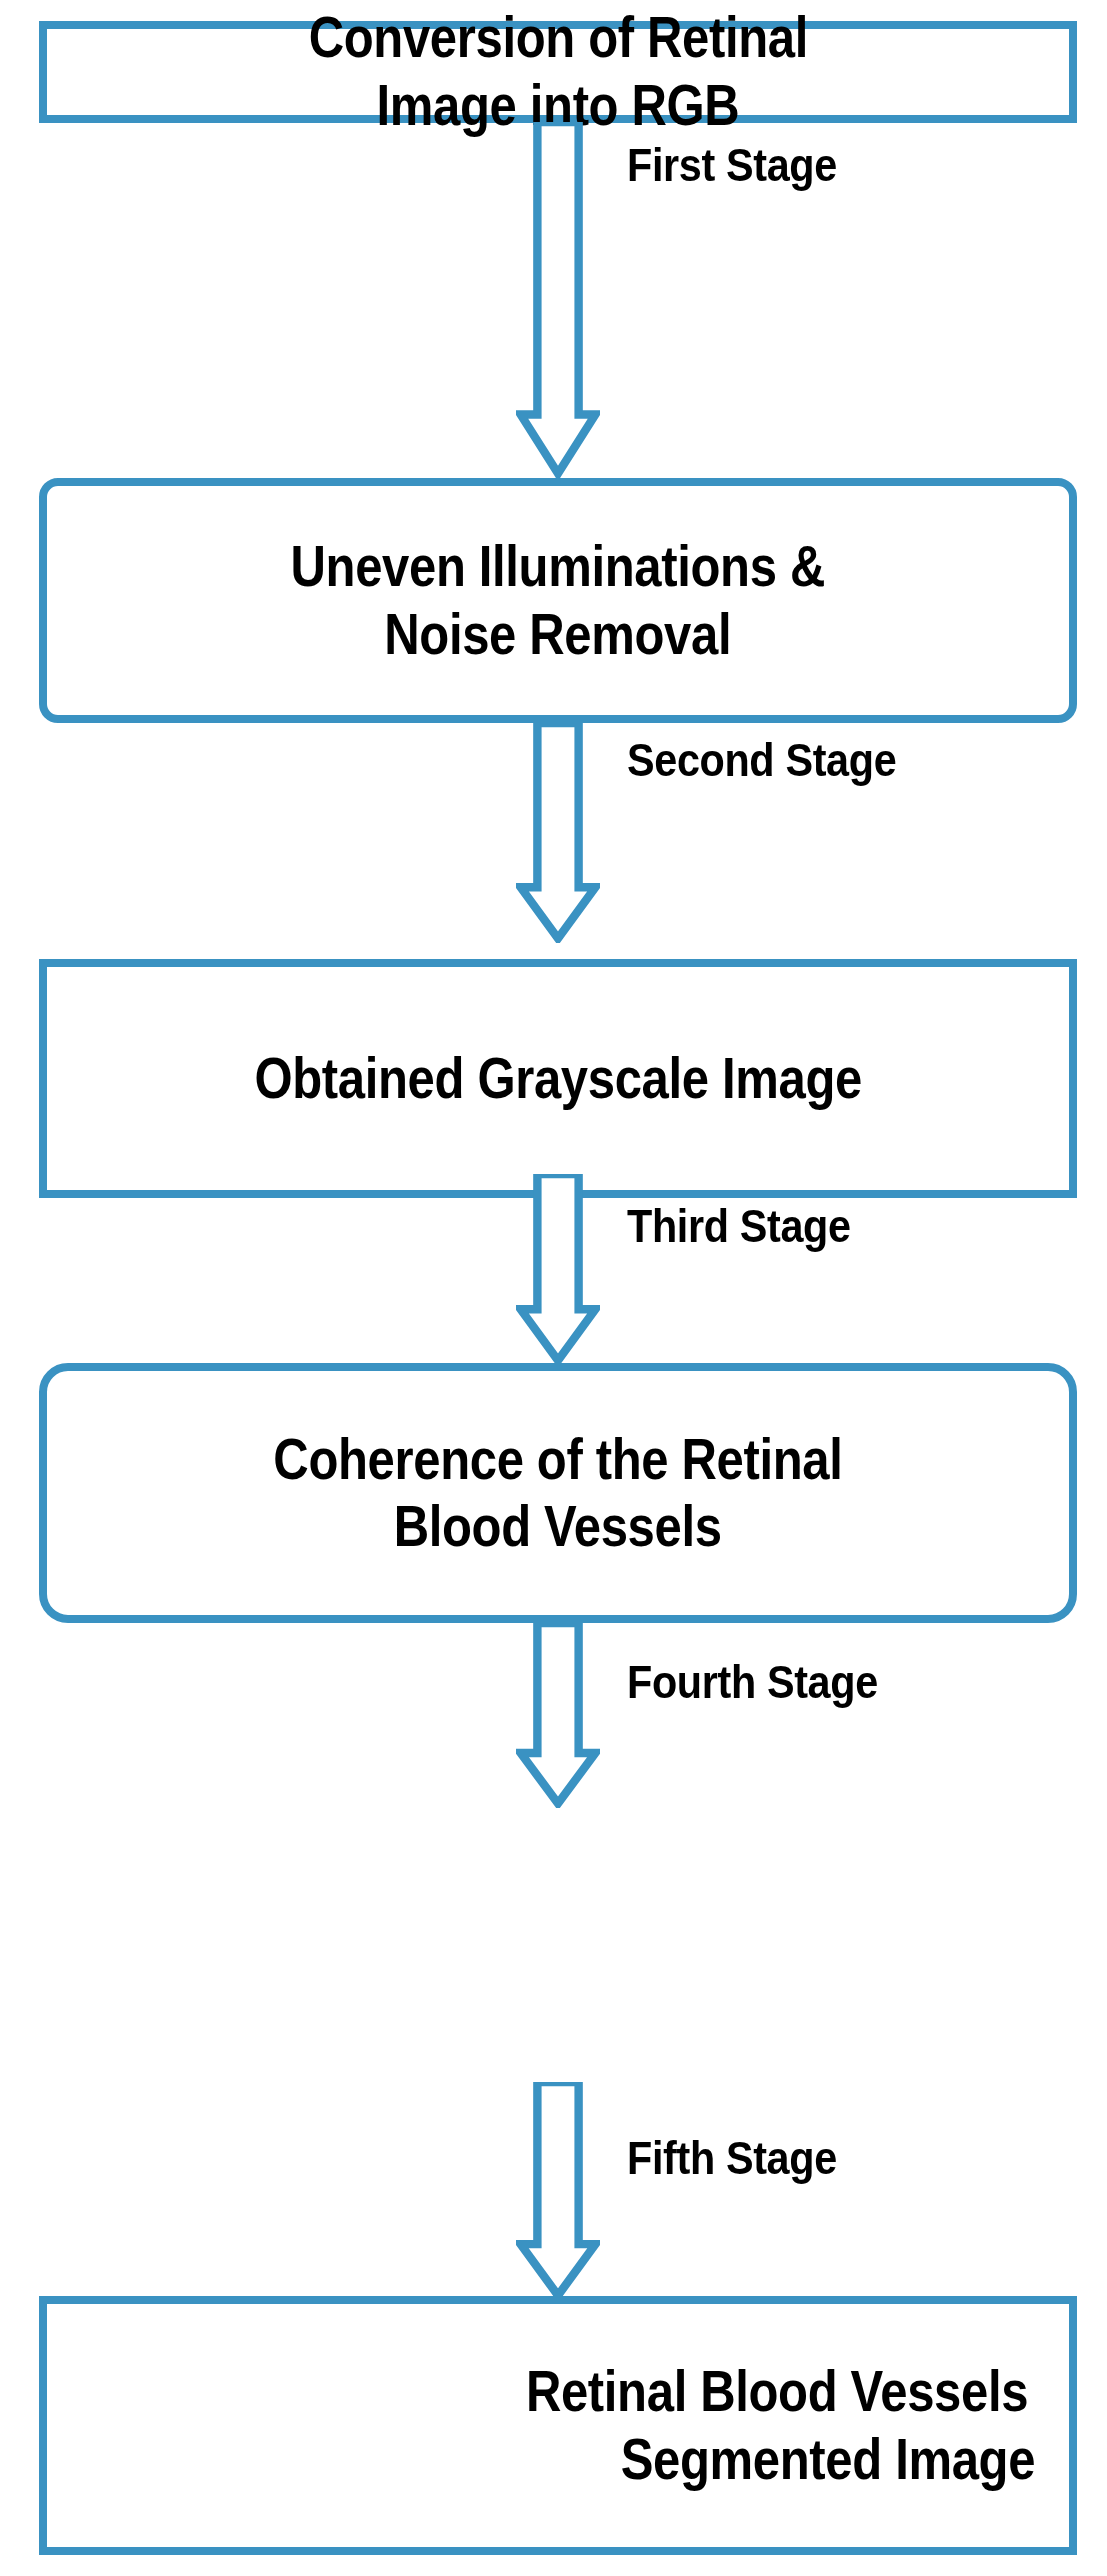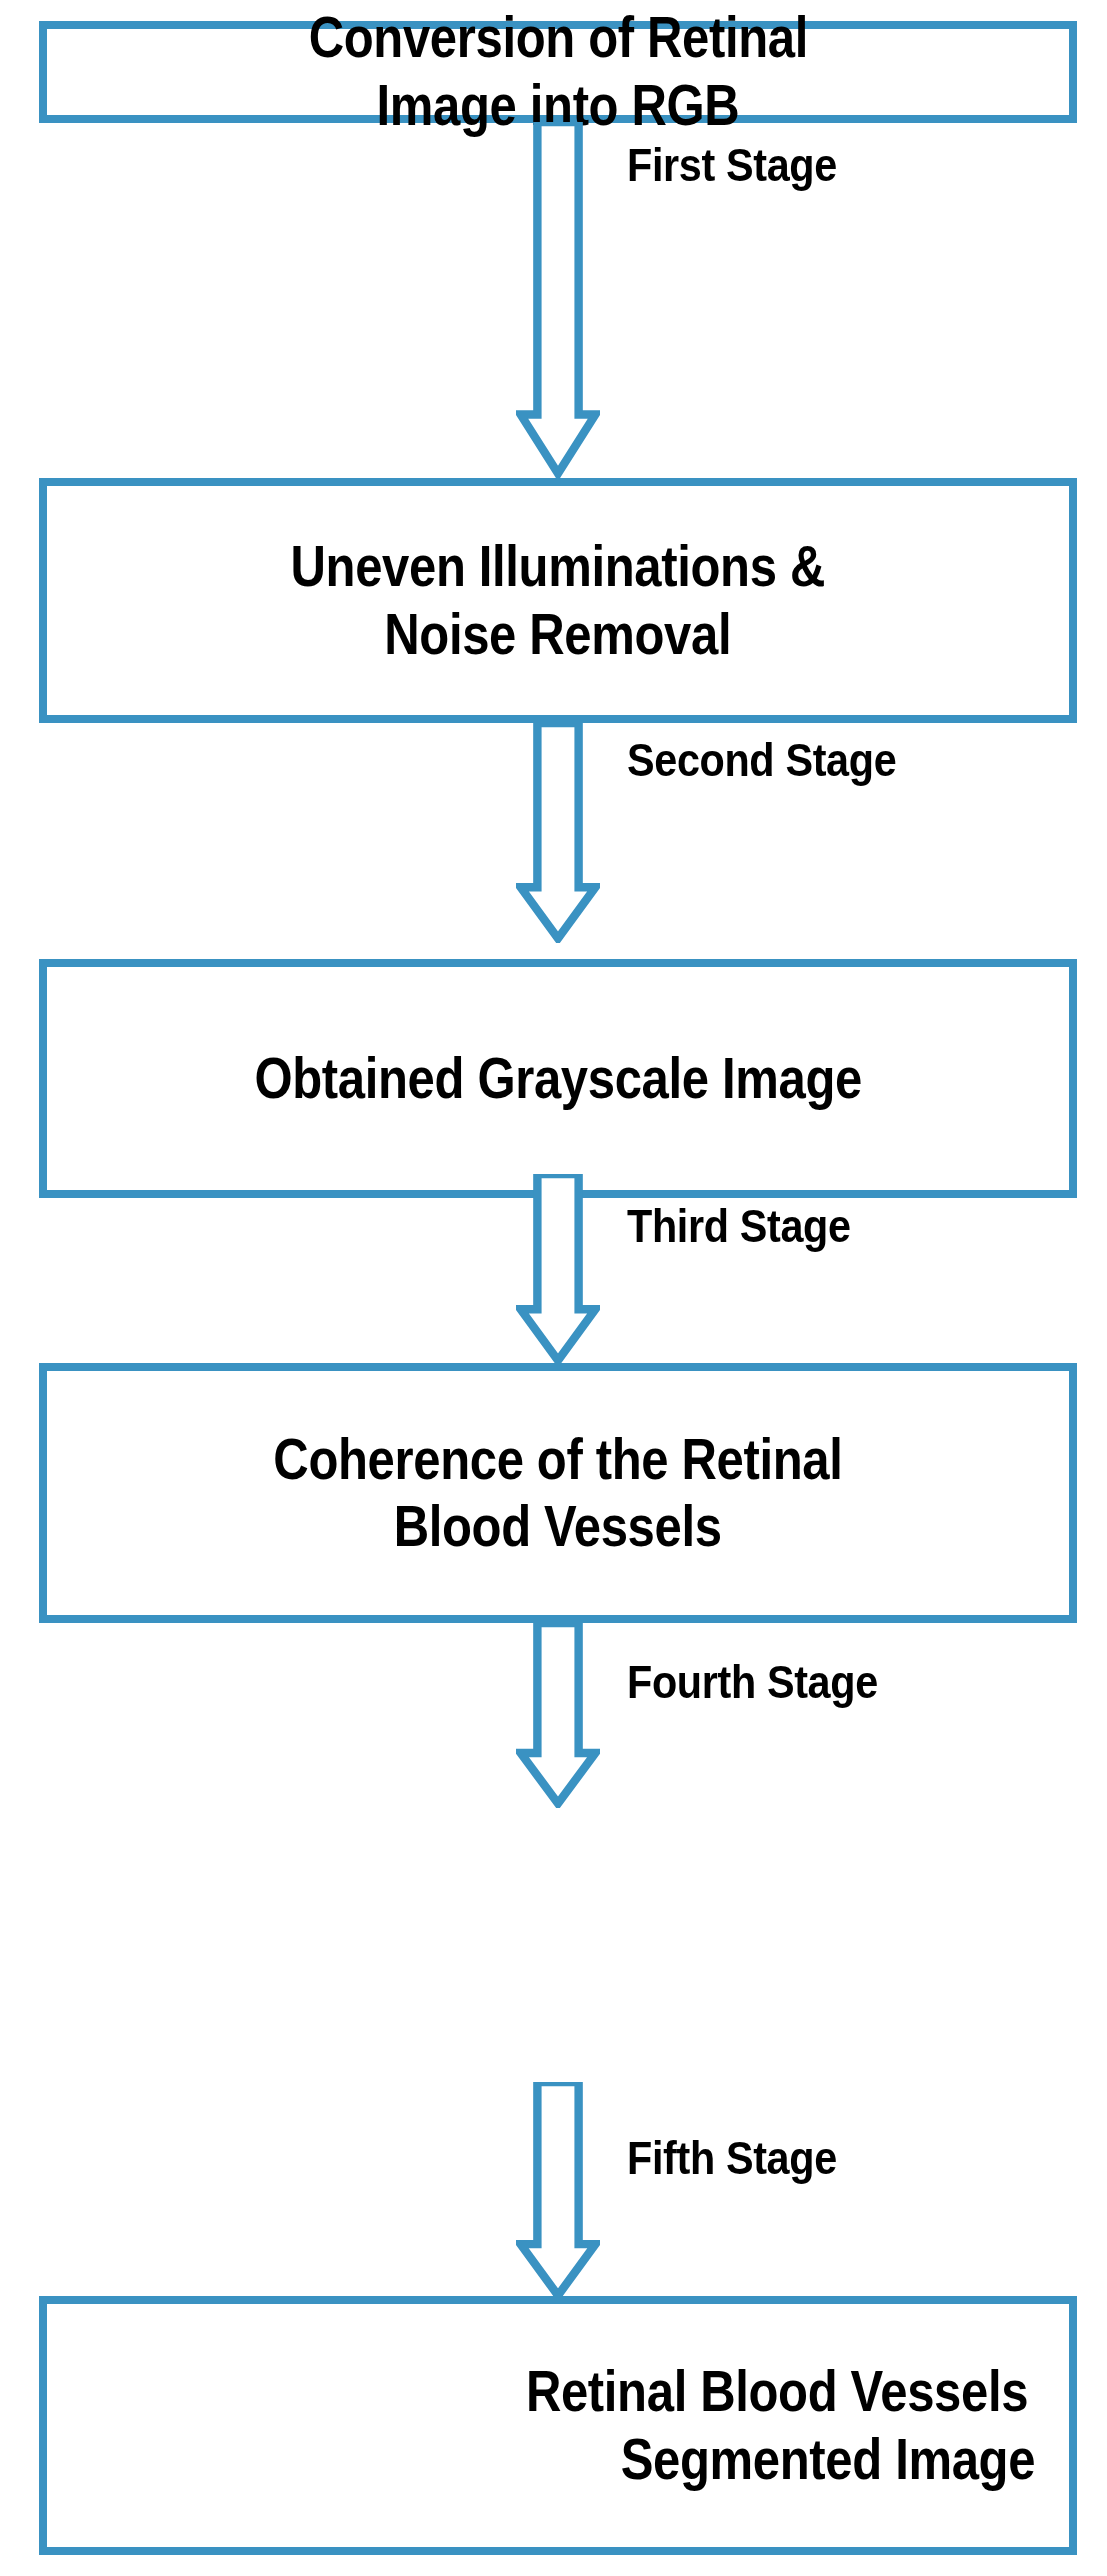--- a/index.html
+++ b/index.html
@@ -88,21 +88,21 @@
     <span class="node-line">Image into RGB</span>
   </div>
 
   <div class="arrow-connector" style="top:122px; height:356px;">
     <svg viewBox="0 0 110 465" preserveAspectRatio="none" aria-hidden="true">
       <polygon class="arrow-shape" points="28,0 82,0 82,382 104,382 55,459 6,382 28,382"></polygon>
     </svg>
   </div>
   <div class="stage-label" style="left:627px; top:141px;">First Stage</div>
 
-  <div class="node-box" style="top:478px; height:245px;">
+  <div class="node-box" style="top:478px; height:245px;border-radius:19px;">
     <span class="node-line">Uneven Illuminations &amp;</span>
     <span class="node-line">Noise Removal</span>
   </div>
 
   <div class="arrow-connector" style="top:723px; height:220px;">
     <svg viewBox="0 0 110 288" preserveAspectRatio="none" aria-hidden="true">
       <polygon class="arrow-shape" points="28,0 82,0 82,215 104,215 55,282 6,215 28,215"></polygon>
     </svg>
   </div>
   <div class="stage-label" style="left:627px; top:736px;">Second Stage</div>
@@ -111,21 +111,21 @@
     <span class="node-line">Obtained Grayscale Image</span>
   </div>
 
   <div class="arrow-connector" style="top:1174px; height:191px;">
     <svg viewBox="0 0 110 250" preserveAspectRatio="none" aria-hidden="true">
       <polygon class="arrow-shape" points="28,0 82,0 82,177 104,177 55,244 6,177 28,177"></polygon>
     </svg>
   </div>
   <div class="stage-label" style="left:627px; top:1202px;">Third Stage</div>
 
-  <div class="node-box" style="top:1363px; height:260px;">
+  <div class="node-box" style="top:1363px; height:260px;border-radius:29px;">
     <span class="node-line">Coherence of the Retinal</span>
     <span class="node-line">Blood Vessels</span>
   </div>
 
   <div class="arrow-connector" style="top:1623px; height:185px;">
     <svg viewBox="0 0 110 242" preserveAspectRatio="none" aria-hidden="true">
       <polygon class="arrow-shape" points="28,0 82,0 82,170 104,170 55,236 6,170 28,170"></polygon>
     </svg>
   </div>
   <div class="stage-label" style="left:627px; top:1658px;">Fourth Stage</div>

